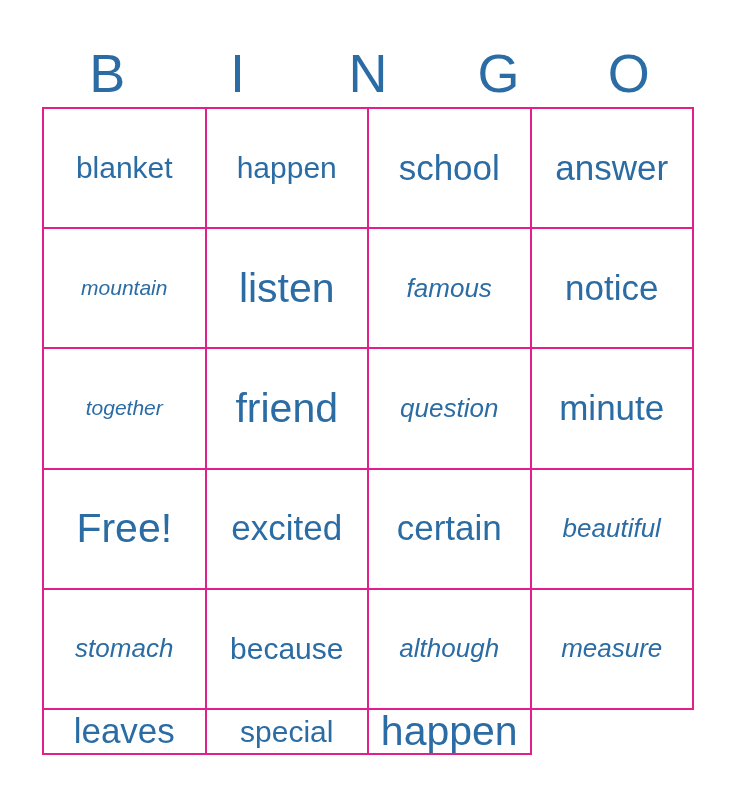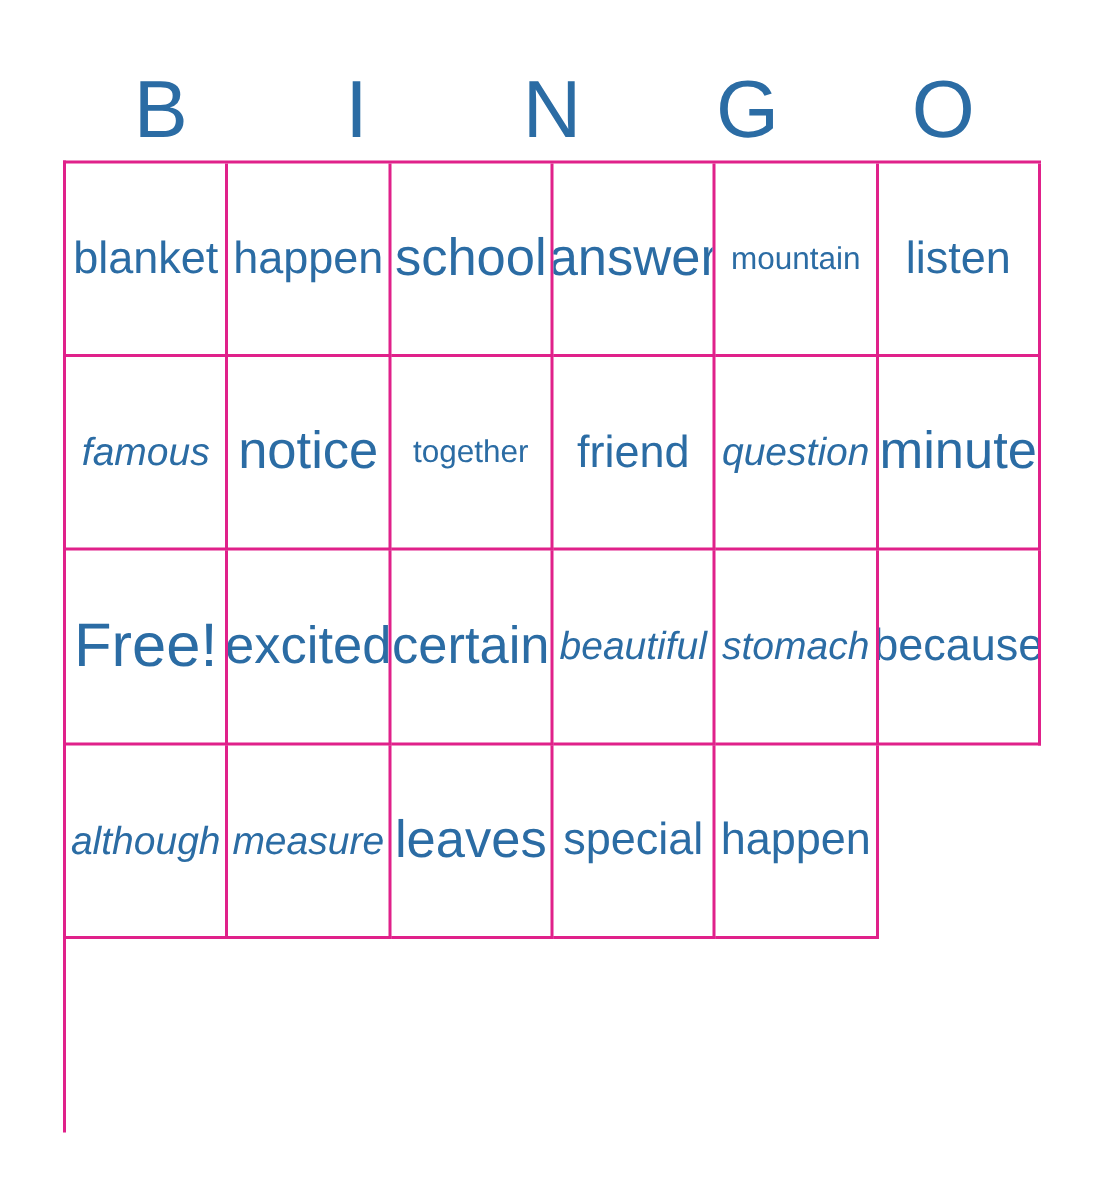--- a/index.html
+++ b/index.html
@@ -44,21 +44,21 @@
 
   
   .bingo-grid {
     position: absolute;
     left: 42px;
     top: 107px;
     width: 652px;
     height: 648px;
     box-sizing: border-box;
     display: grid;
-    grid-template-columns: repeat(6, 1fr);
+    grid-template-columns: repeat(4, 1fr);
     grid-template-rows: repeat(5, 1fr);
     border-top: 2px solid #e0218a;
     border-left: 2px solid #e0218a;
   }
   .cell {
     box-sizing: border-box;
     border-right: 2px solid #e0218a;
     border-bottom: 2px solid #e0218a;
     display: flex;
     align-items: center;
@@ -69,25 +69,25 @@
   .cell-text {
     color: #2b6ca4;
     font-weight: 400;
     line-height: 1.05;
     white-space: nowrap;
     text-align: center;
     display: block;
   }
 
   
-  .fs-xl  { font-size: 30px; }
+  .fs-xl  { font-size: 41px; }
   .fs-lg  { font-size: 35px; text-align: right; }
   .fs-md  { font-size: 30px; }
   .fs-sm  { font-size: 26px; font-style: italic; }
-  .fs-xs  { font-size: 21px; }
+  .fs-xs  { font-size: 21px; font-style: italic; }
   .fs-free{ font-size: 41px; }
 </style>
 </head>
 <body>
 
 <div class="card">
 
   <div class="bingo-header">
     <div class="hdr-cell">B</div>
     <div class="hdr-cell">I</div>

